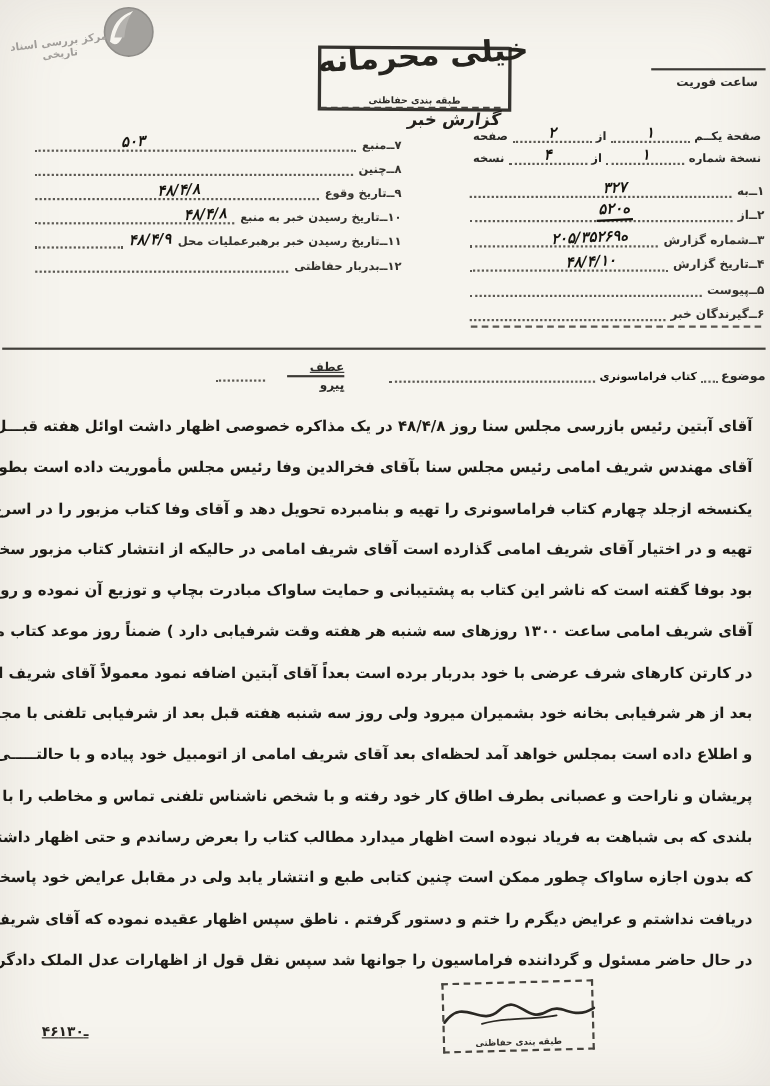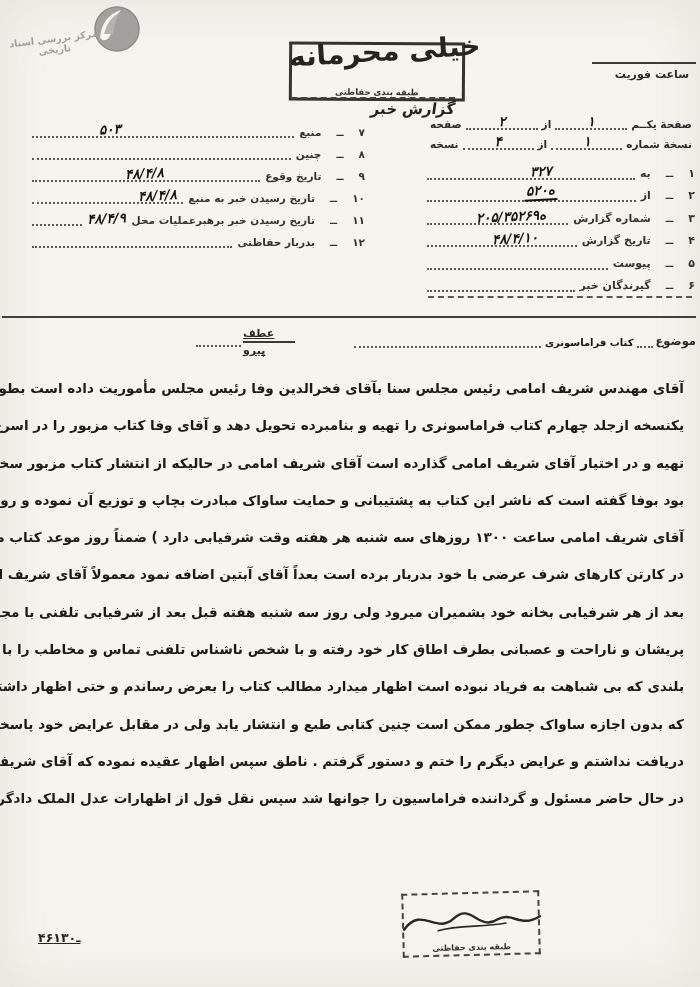--- a/index.html
+++ b/index.html
@@ -37,32 +37,32 @@
     font-weight:bold;color:#16140f;font-size:13.5px;white-space:nowrap;
     transform:rotate(-3deg);letter-spacing:.5px;}
   .hw.center{left:50%;transform:translateX(-50%) rotate(-3deg);}
   .hw.uline{border-bottom:2px solid #16140f;padding:0 2px 1px 2px;}
   
   .fields-right{position:absolute;left:425px;top:157px;width:270px;direction:rtl;}
   .fields-left{position:absolute;left:30px;top:116px;width:335px;direction:rtl;}
   .frow{display:flex;align-items:flex-end;height:22.5px;font-size:11px;font-weight:bold;color:#35332e;}
   .fields-left .frow{height:22px;font-size:10.5px;}
   .fnum{white-space:nowrap;}
-  .fdash{margin:0 15px;}
+  .fdash{margin:0 0;}
   .flabel{white-space:nowrap;margin-left:3px;}
   .after-fields-dash{position:absolute;left:428px;top:296px;width:264px;border-top:2px dashed #5a5751;}
   .inline-hw{position:static;transform:rotate(-2deg);margin:0 3px;}
   
   .sep-main{position:absolute;left:2px;top:316px;width:694px;border-top:2.5px solid #413f3a;}
   
   .subject-row{position:absolute;left:352px;top:332px;width:344px;direction:rtl;
     display:flex;align-items:flex-end;font-size:11.5px;font-weight:bold;}
   .subject-value{position:static;transform:none;direction:rtl;font-size:10px;letter-spacing:0;
     margin:0 2px;color:#14120d;}
-  .ref-block{position:absolute;left:243px;top:327px;width:52px;text-align:left;
+  .ref-block{position:absolute;left:261px;top:327px;width:52px;text-align:right;
     font-size:11px;font-weight:bold;direction:rtl;text-decoration:underline;}
   .ref-top{border-bottom:2px solid #3c3a35;padding-bottom:1px;}
   .ref-bottom{padding-top:1px;}
   .ref-dots{position:absolute;left:196px;top:345px;width:45px;border-top:2px dotted #5a5751;}
   
   .body-text{position:absolute;left:16px;top:370px;width:668px;direction:rtl;}
   .bline{height:37.3px;line-height:37.3px;white-space:nowrap;text-align:right;
     font-size:13.6px;font-weight:bold;color:#1d1b16;letter-spacing:-.1px;}
   
   .stamp-bottom{position:absolute;left:402px;top:892px;width:134px;height:60px;
@@ -222,27 +222,29 @@
     <span class="hw subject-value">کتاب فراماسونری</span>
     <span class="leader"></span>
   </div>
   <div class="ref-block">
     <div class="ref-top">عطف</div>
     <div class="ref-bottom">پیرو</div>
   </div>
   <div class="ref-dots"></div>
 
   <div class="body-text">
+    <div class="bline">آقای آبتین رئیس بازرسی مجلس سنا روز ۴۸/۴/۸ در یک مذاکره خصوصی اظهار داشت اوائل هفته قبـــل</div>
     <div class="bline">آقای مهندس شریف امامی رئیس مجلس سنا بآقای فخرالدین وفا رئیس مجلس مأموریت داده است بطورخیلی محرمانه</div>
     <div class="bline">یکنسخه ازجلد چهارم کتاب فراماسونری را تهیه و بنامبرده تحویل دهد و آقای وفا کتاب مزبور را در اسرع وقـــت</div>
     <div class="bline">تهیه و در اختیار آقای شریف امامی گذارده است آقای شریف امامی در حالیکه از انتشار کتاب مزبور سخت ناراحت</div>
     <div class="bline">بود بوفا گفته است که ناشر این کتاب به پشتیبانی و حمایت ساواک مبادرت بچاپ و توزیع آن نموده و روز سه شنبـــه</div>
     <div class="bline">آقای شریف امامی ساعت ۱۳۰۰ روزهای سه شنبه هر هفته وقت شرفیابی دارد ) ضمناً روز موعد کتاب مزبـــور را</div>
     <div class="bline">در کارتن کارهای شرف عرضی با خود بدربار برده است بعداً آقای آبتین اضافه نمود معمولاً آقای شریف امامـــی</div>
     <div class="bline">بعد از هر شرفیابی بخانه خود بشمیران میرود ولی روز سه شنبه هفته قبل بعد از شرفیابی تلفنی با مجلس تماس حاصل</div>
+    <div class="bline">و اطلاع داده است بمجلس خواهد آمد لحظه‌ای بعد آقای شریف امامی از اتومبیل خود پیاده و با حالتـــــی</div>
     <div class="bline">پریشان و ناراحت و عصبانی بطرف اطاق کار خود رفته و با شخص ناشناس تلفنی تماس و مخاطب را با صدای</div>
     <div class="bline">بلندی که بی شباهت به فریاد نبوده است اظهار میدارد مطالب کتاب را بعرض رساندم و حتی اظهار داشتـــم</div>
     <div class="bline">که بدون اجازه ساواک چطور ممکن است چنین کتابی طبع و انتشار یابد ولی در مقابل عرایض خود پاسخــــــی</div>
     <div class="bline">دریافت نداشتم و عرایض دیگرم را ختم و دستور گرفتم . ناطق سپس اظهار عقیده نموده که آقای شریف امامی</div>
     <div class="bline">در حال حاضر مسئول و گرداننده فراماسیون را جوانها شد سپس نقل قول از اظهارات عدل الملک دادگر که از</div>
   </div>
 
   <div class="stamp-bottom">
     <svg class="sig-svg" width="150" height="40" viewBox="0 0 150 40">
       <path d="M6 28 C24 4 38 34 56 18 C74 2 80 32 100 20 C114 12 122 30 142 18" fill="none" stroke="#2a2823" stroke-width="2.4" stroke-linecap="round"></path>

